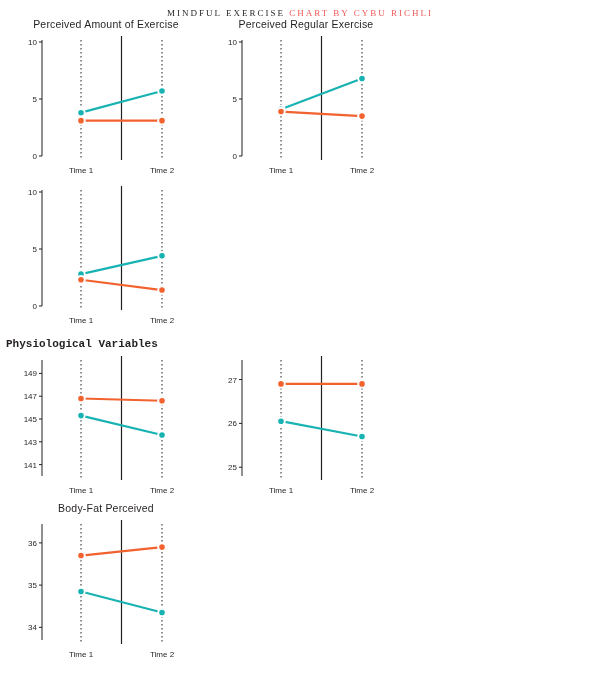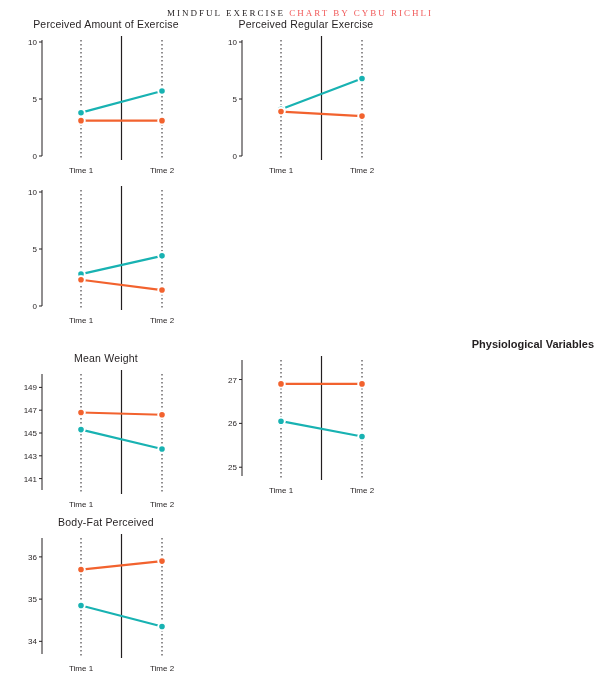--- a/index.html
+++ b/index.html
@@ -41,24 +41,25 @@
     letter-spacing:.2px;
   }
   .plotwrap{
     position:relative;
     width:188px;
     height:150px;
     margin:0 auto;
   }
   .section-head{
     width:100%;
-    text-align:right;
+    text-align:left;
     font-size:11px;
     font-weight:bold;
     margin:6px 0 2px 0;
+    font-family:Liberation Mono, monospace;
   }
   svg{display:block;}
   .axis-label{
     font-size:8px;
     fill:#231f20;
     font-family:"Liberation Sans", sans-serif;
   }
   .tick-label{
     font-size:8px;
     fill:#231f20;
@@ -167,21 +168,20 @@
           <text x="69" y="141" text-anchor="middle" class="axis-label">Time 1</text>
           <line x1="150" y1="128" x2="150" y2="128" stroke="#231f20"></line>
           <text x="150" y="141" text-anchor="middle" class="axis-label">Time 2</text>
         </svg>
       </div>
   </div>
 
   <div class="section-head">Physiological Variables</div>
 
   <div class="cell">
-    <div class="panel-title">Mean Weight</div>
     <div class="plotwrap">
         <svg width="188" height="150" viewBox="0 0 188 150">
           <line x1="30" y1="8" x2="30" y2="124" stroke="#231f20" stroke-width="1"></line>
           <line x1="27" y1="112.6" x2="30" y2="112.6" stroke="#231f20" stroke-width="1"></line>
           <text x="25" y="115.6" text-anchor="end" class="tick-label">141</text>
           <line x1="27" y1="89.80000000000001" x2="30" y2="89.80000000000001" stroke="#231f20" stroke-width="1"></line>
           <text x="25" y="92.80000000000001" text-anchor="end" class="tick-label">143</text>
           <line x1="27" y1="67" x2="30" y2="67" stroke="#231f20" stroke-width="1"></line>
           <text x="25" y="70" text-anchor="end" class="tick-label">145</text>
           <line x1="27" y1="44.2" x2="30" y2="44.2" stroke="#231f20" stroke-width="1"></line>

